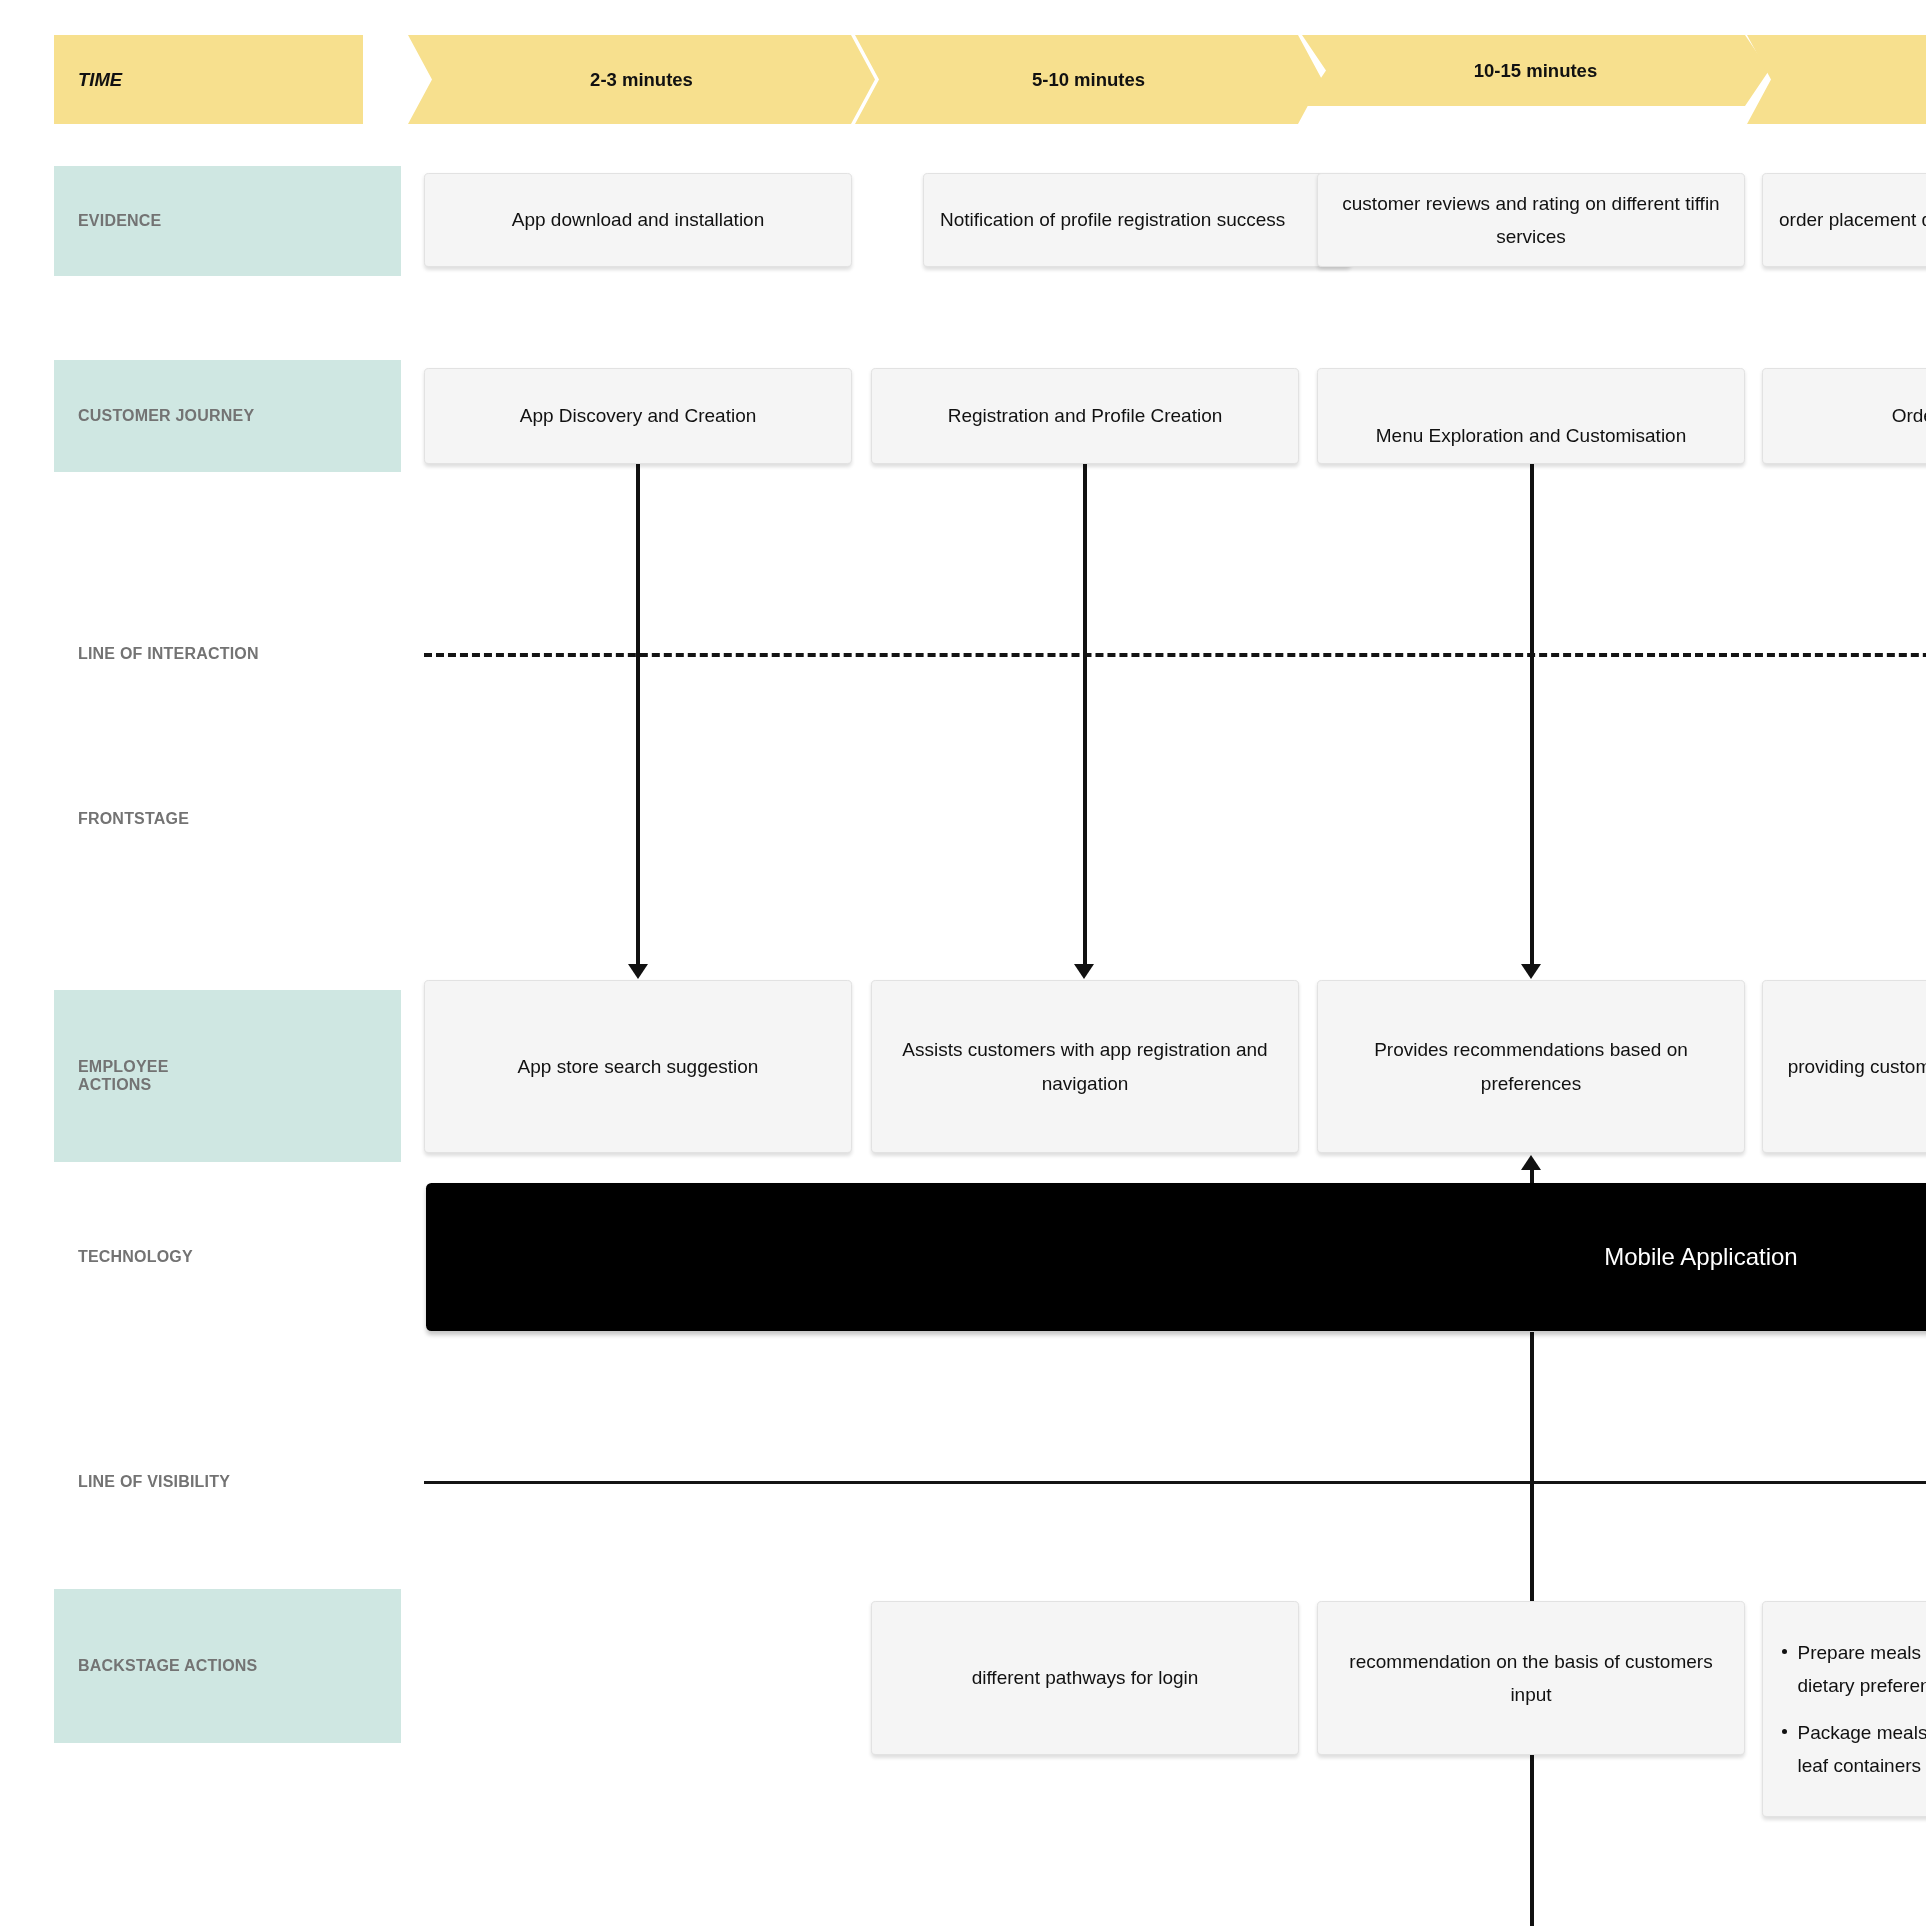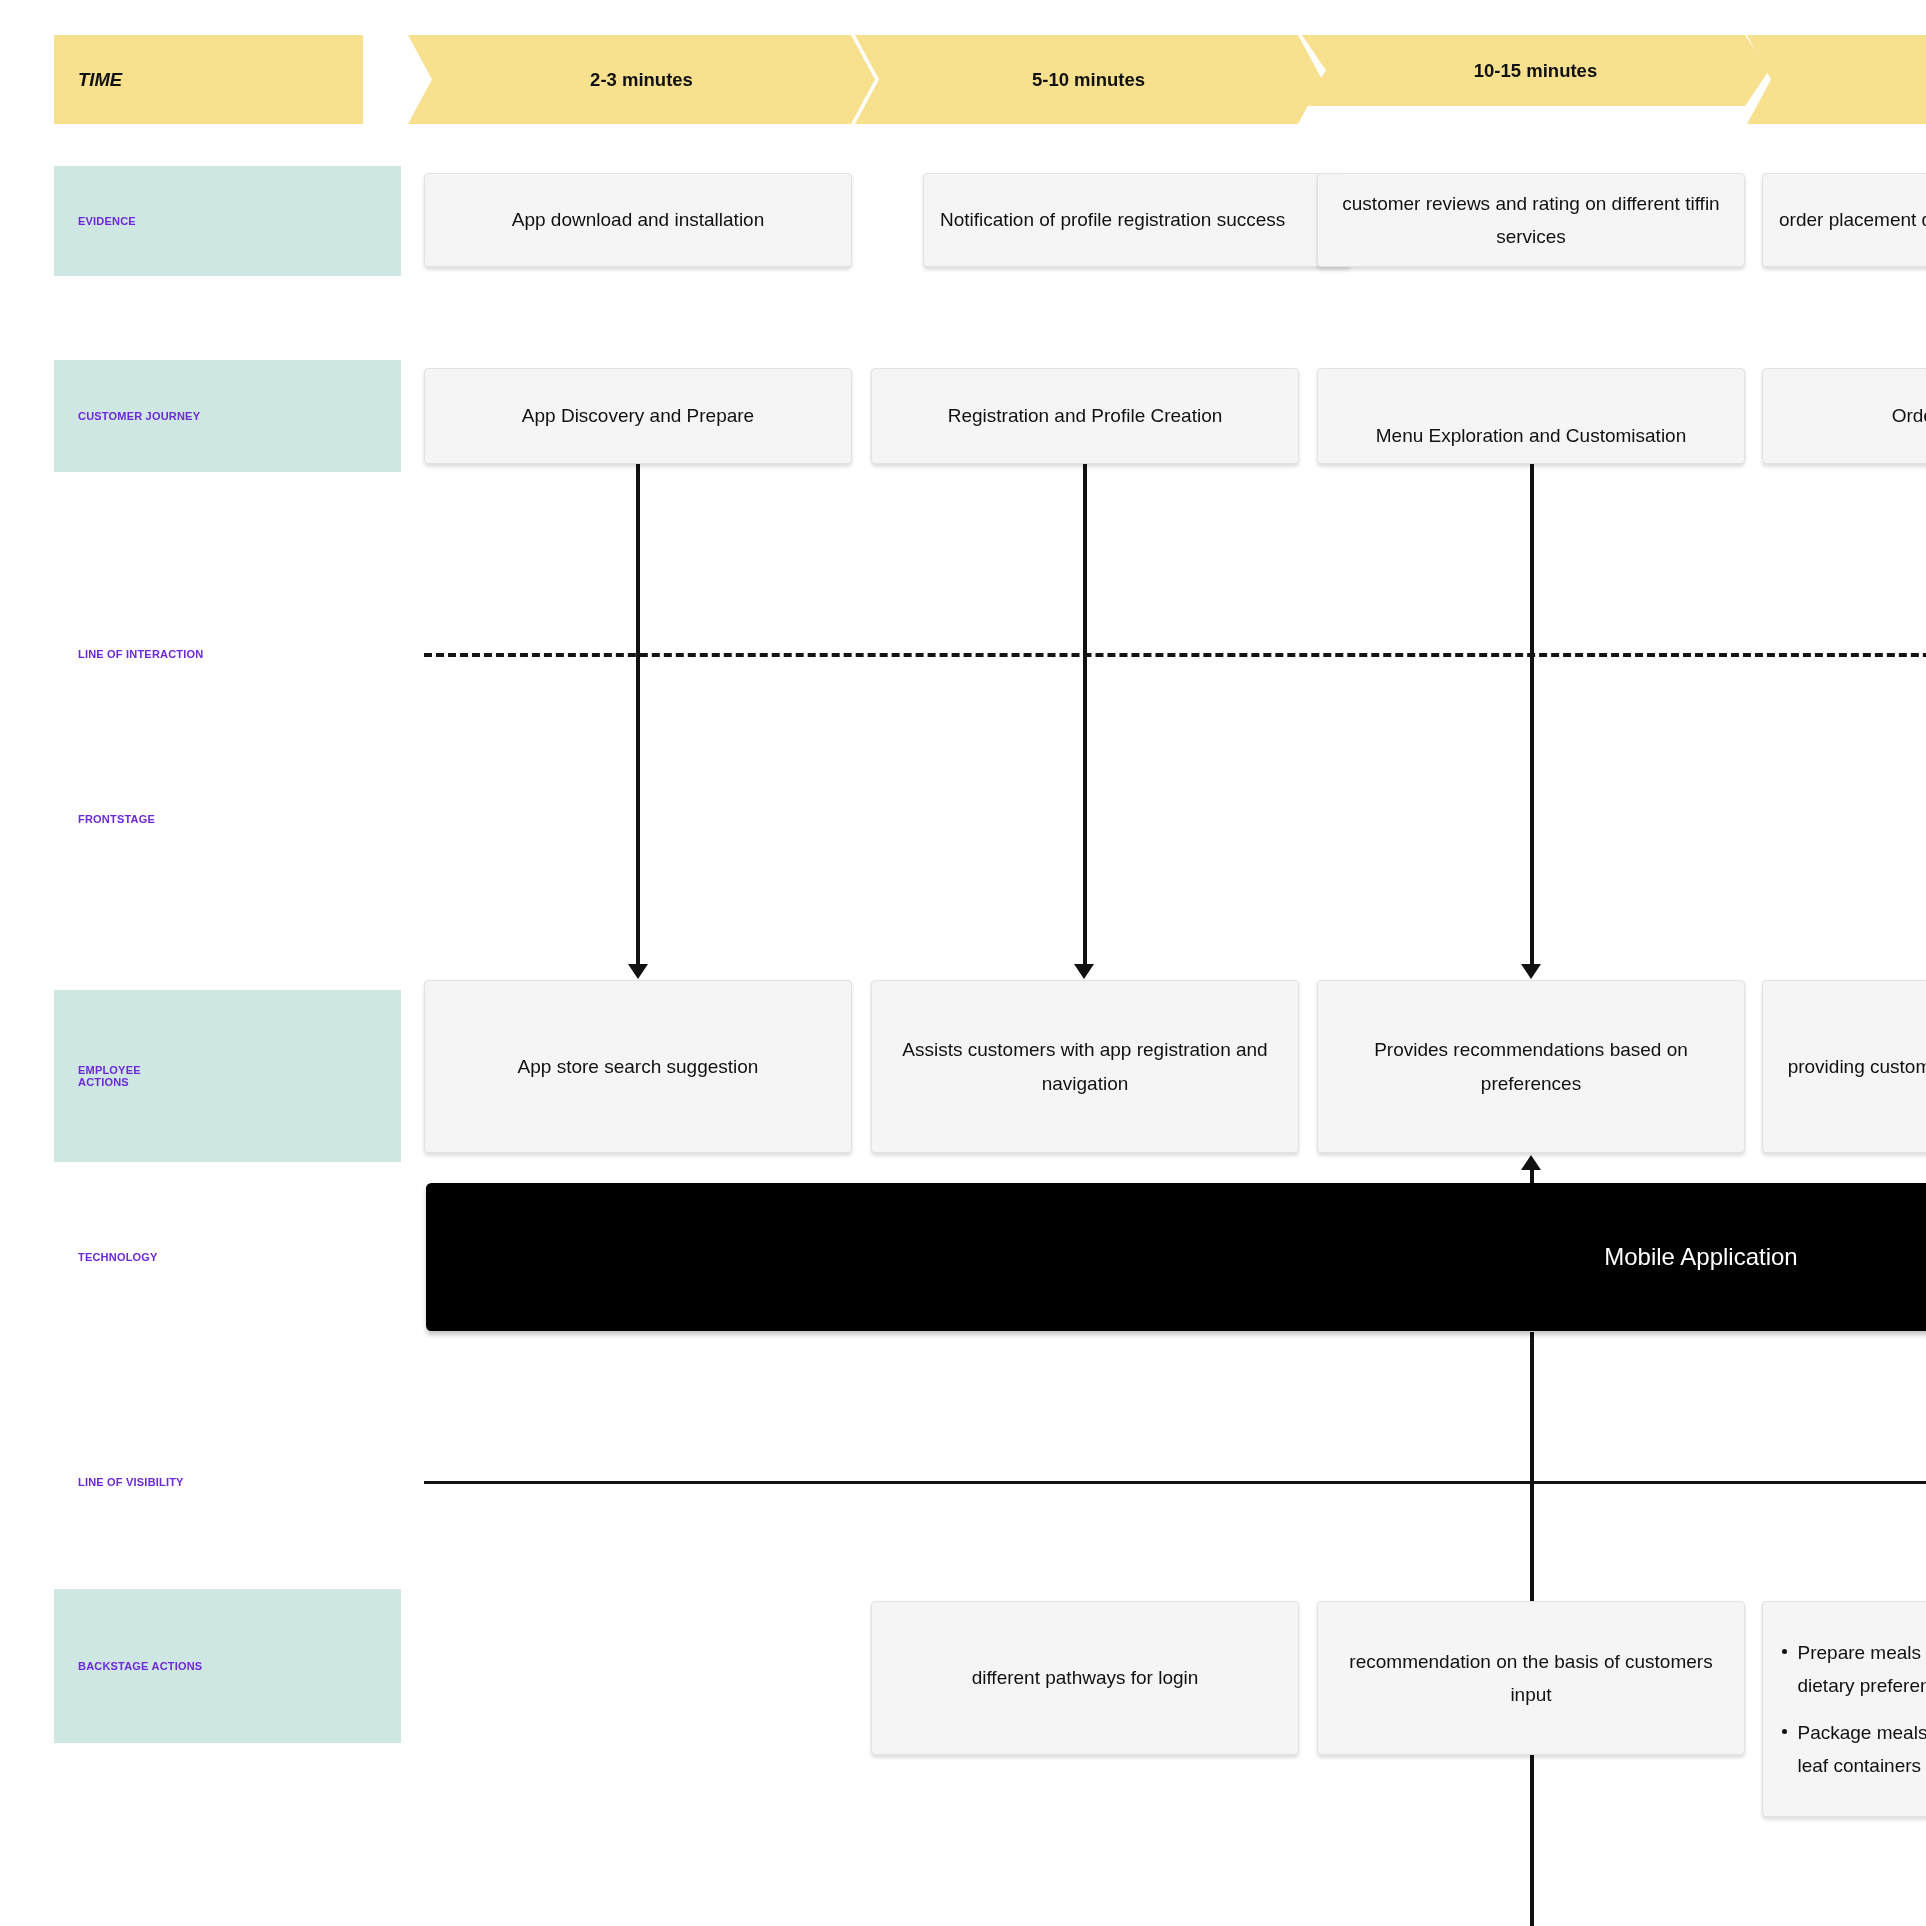--- a/index.html
+++ b/index.html
@@ -34,23 +34,23 @@
     content:"";
     position:absolute; left:3.1px; top:13px;
     width:5px; height:5px; border-radius:50%;
     background:#111;
   }
 
   
   .rowlabel{
     position:absolute;
     display:flex; align-items:center;
-    font-size:11px; font-weight:bold;
+    font-size:16px; font-weight:bold;
     letter-spacing:0.2px;
-    color:#6d28d9;
+    color:#737373;
     padding-left:24px;
     z-index:5;
     white-space:pre-line;
   }
   .rowlabel.teal{ background:#cfe7e2; }
   .rowlabel.plain{ background:transparent; }
 
   
   .timehdr{
     position:absolute;
@@ -141,21 +141,21 @@
       </div>
     </div>
     <div class="card " style="left: 1762px; top: 173px; width: 403px; height: 94px;">
       <div class="inner">
         <div>order placement data status of preparation</div>
       </div>
     </div>
     <div class="rowlabel teal" style="left: 54px; top: 360px; width: 347px; height: 112px;">CUSTOMER JOURNEY</div>
     <div class="card center" style="left: 424px; top: 368px; width: 428px; height: 96px;">
       <div class="inner">
-        <div>App Discovery and Prepare</div>
+        <div>App Discovery and Creation</div>
       </div>
     </div>
     <div class="card center" style="left: 871px; top: 368px; width: 428px; height: 96px;">
       <div class="inner">
         <div>Registration and Profile Creation</div>
       </div>
     </div>
     <div class="card center" style="left: 1317px; top: 368px; width: 428px; height: 96px; align-items: flex-end;">
       <div class="inner">
         <div>Menu Exploration and Customisation</div>

